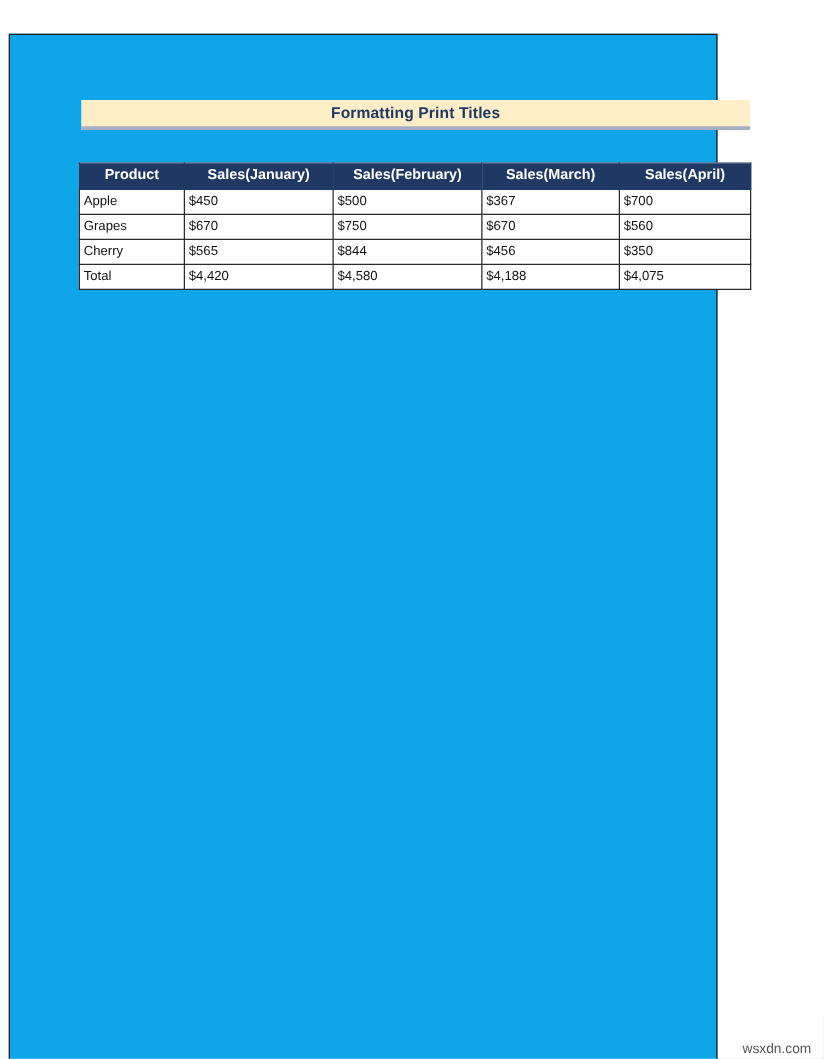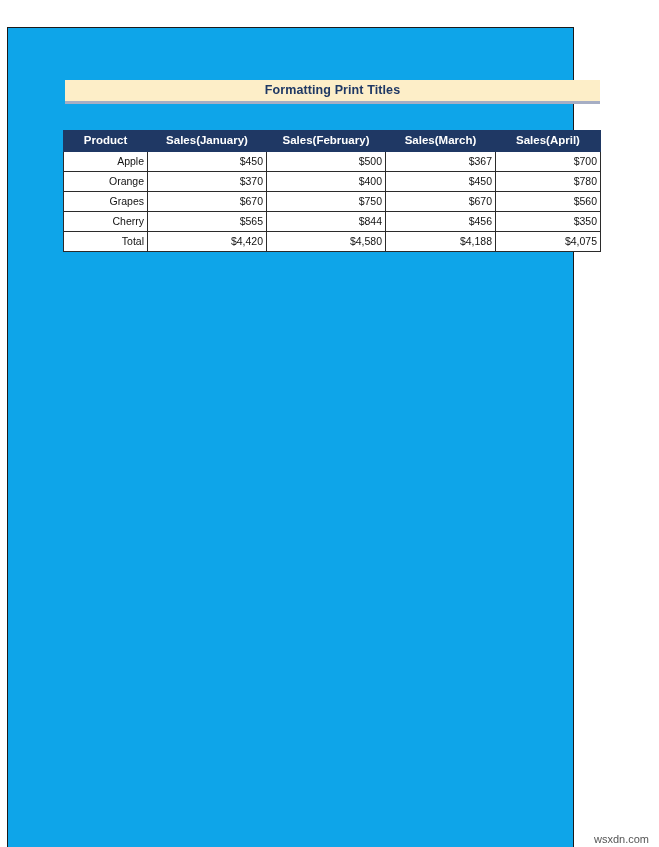--- a/index.html
+++ b/index.html
@@ -78,21 +78,21 @@
     border: 1px solid #1f3864;
     box-sizing: border-box;
     white-space: nowrap;
     line-height: 1;
   }
   #sales-table td {
     height: 20px;
     padding: 0 3px;
     font-size: 10.5px;
     color: #111111;
-    text-align: right;
+    text-align: left;
     border: 1px solid #2b2b2b;
     box-sizing: border-box;
     white-space: nowrap;
     line-height: 1;
     background: #ffffff;
   }
 
   
   #watermark {
     position: absolute;
@@ -132,27 +132,20 @@
     </thead>
     <tbody id="table-body">
         <tr>
           <td>Apple</td>
           <td>$450</td>
           <td>$500</td>
           <td>$367</td>
           <td>$700</td>
         </tr>
         <tr>
-          <td>Orange</td>
-          <td>$370</td>
-          <td>$400</td>
-          <td>$450</td>
-          <td>$780</td>
-        </tr>
-        <tr>
           <td>Grapes</td>
           <td>$670</td>
           <td>$750</td>
           <td>$670</td>
           <td>$560</td>
         </tr>
         <tr>
           <td>Cherry</td>
           <td>$565</td>
           <td>$844</td>

